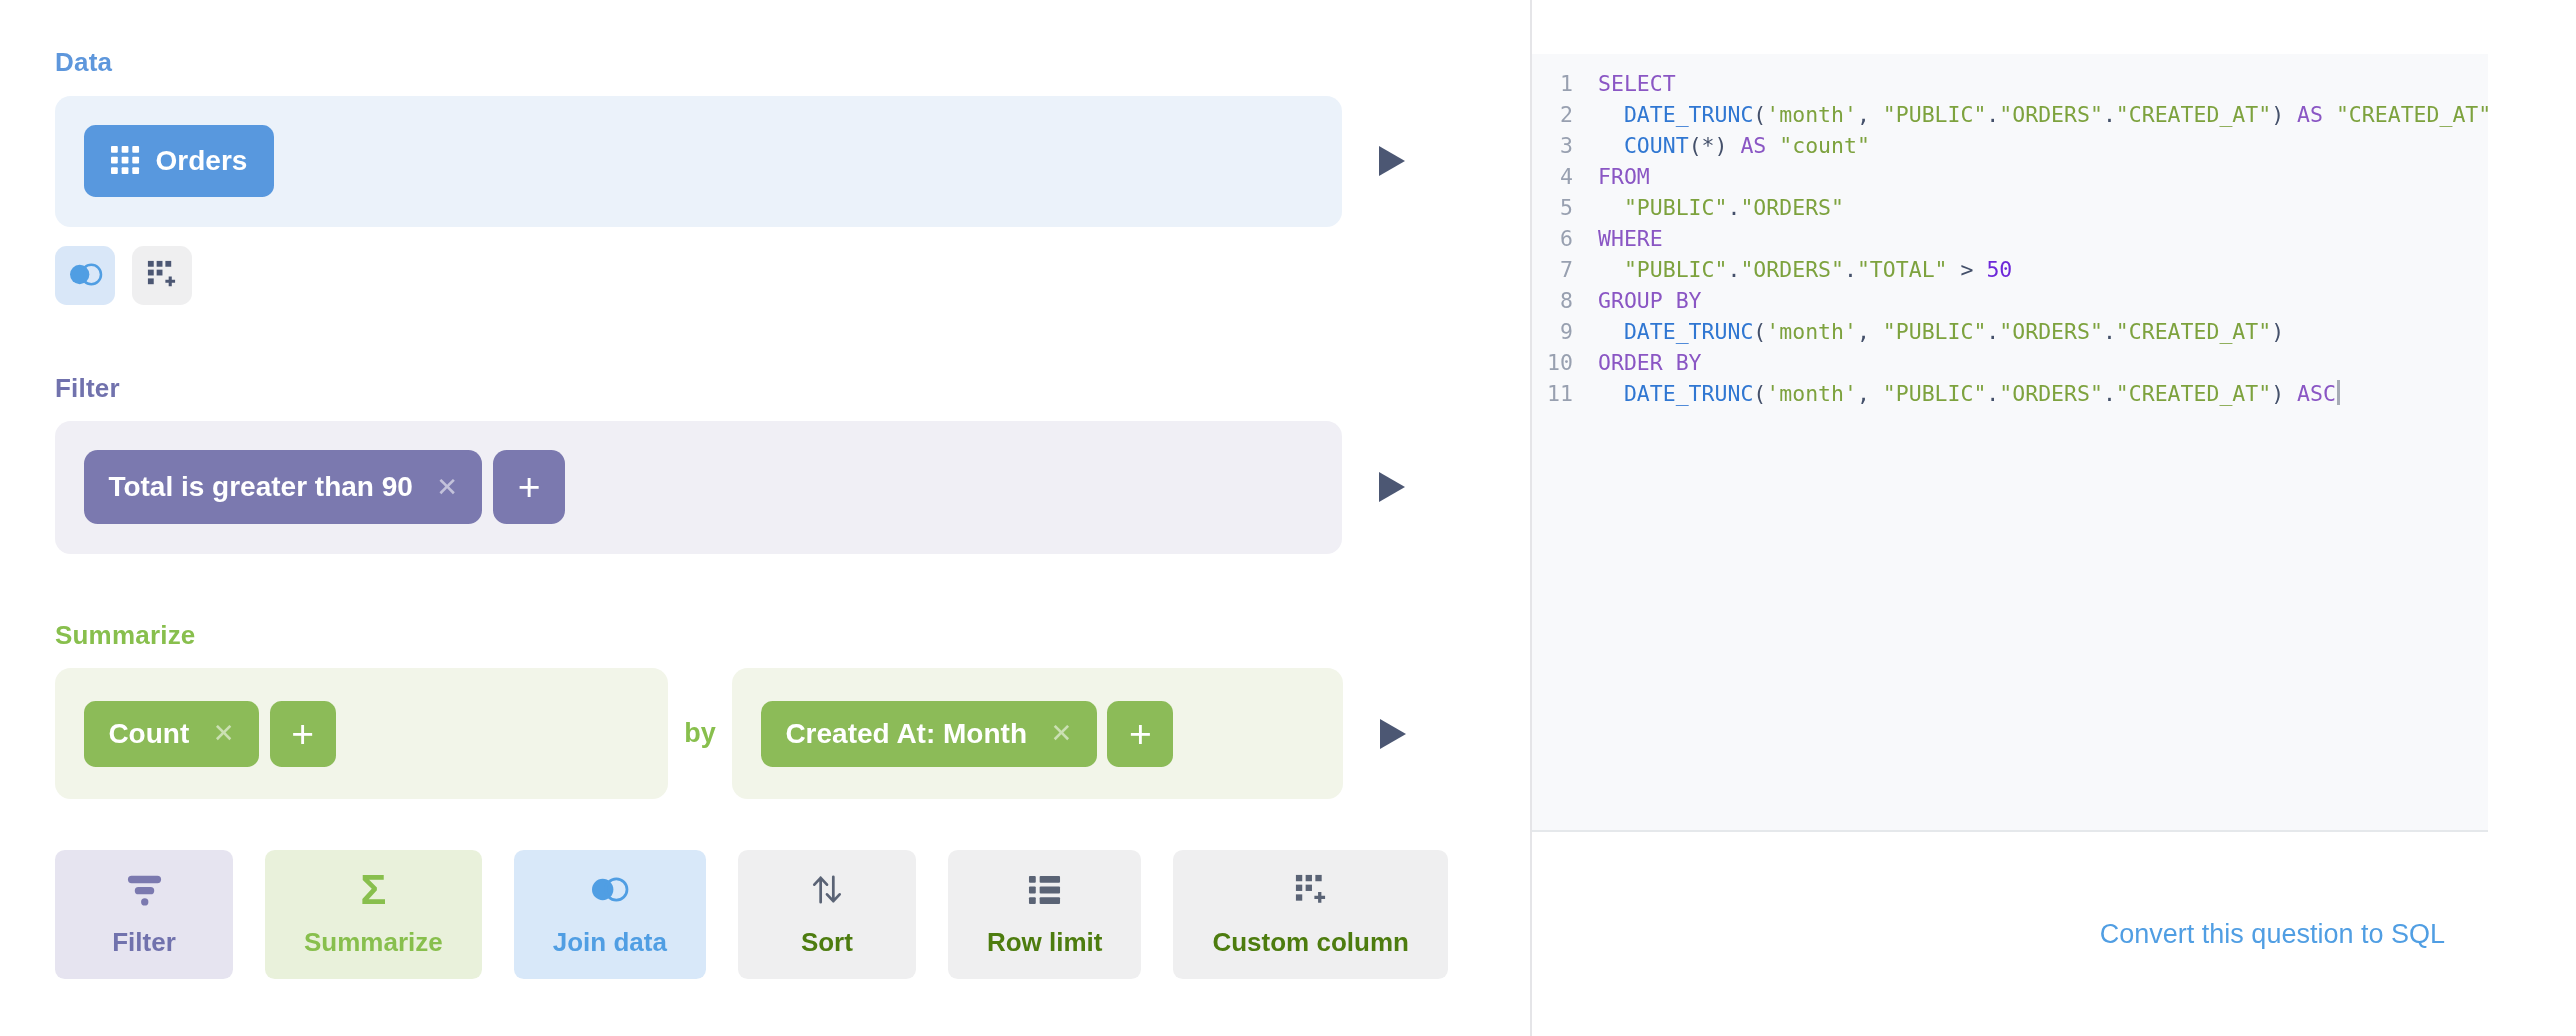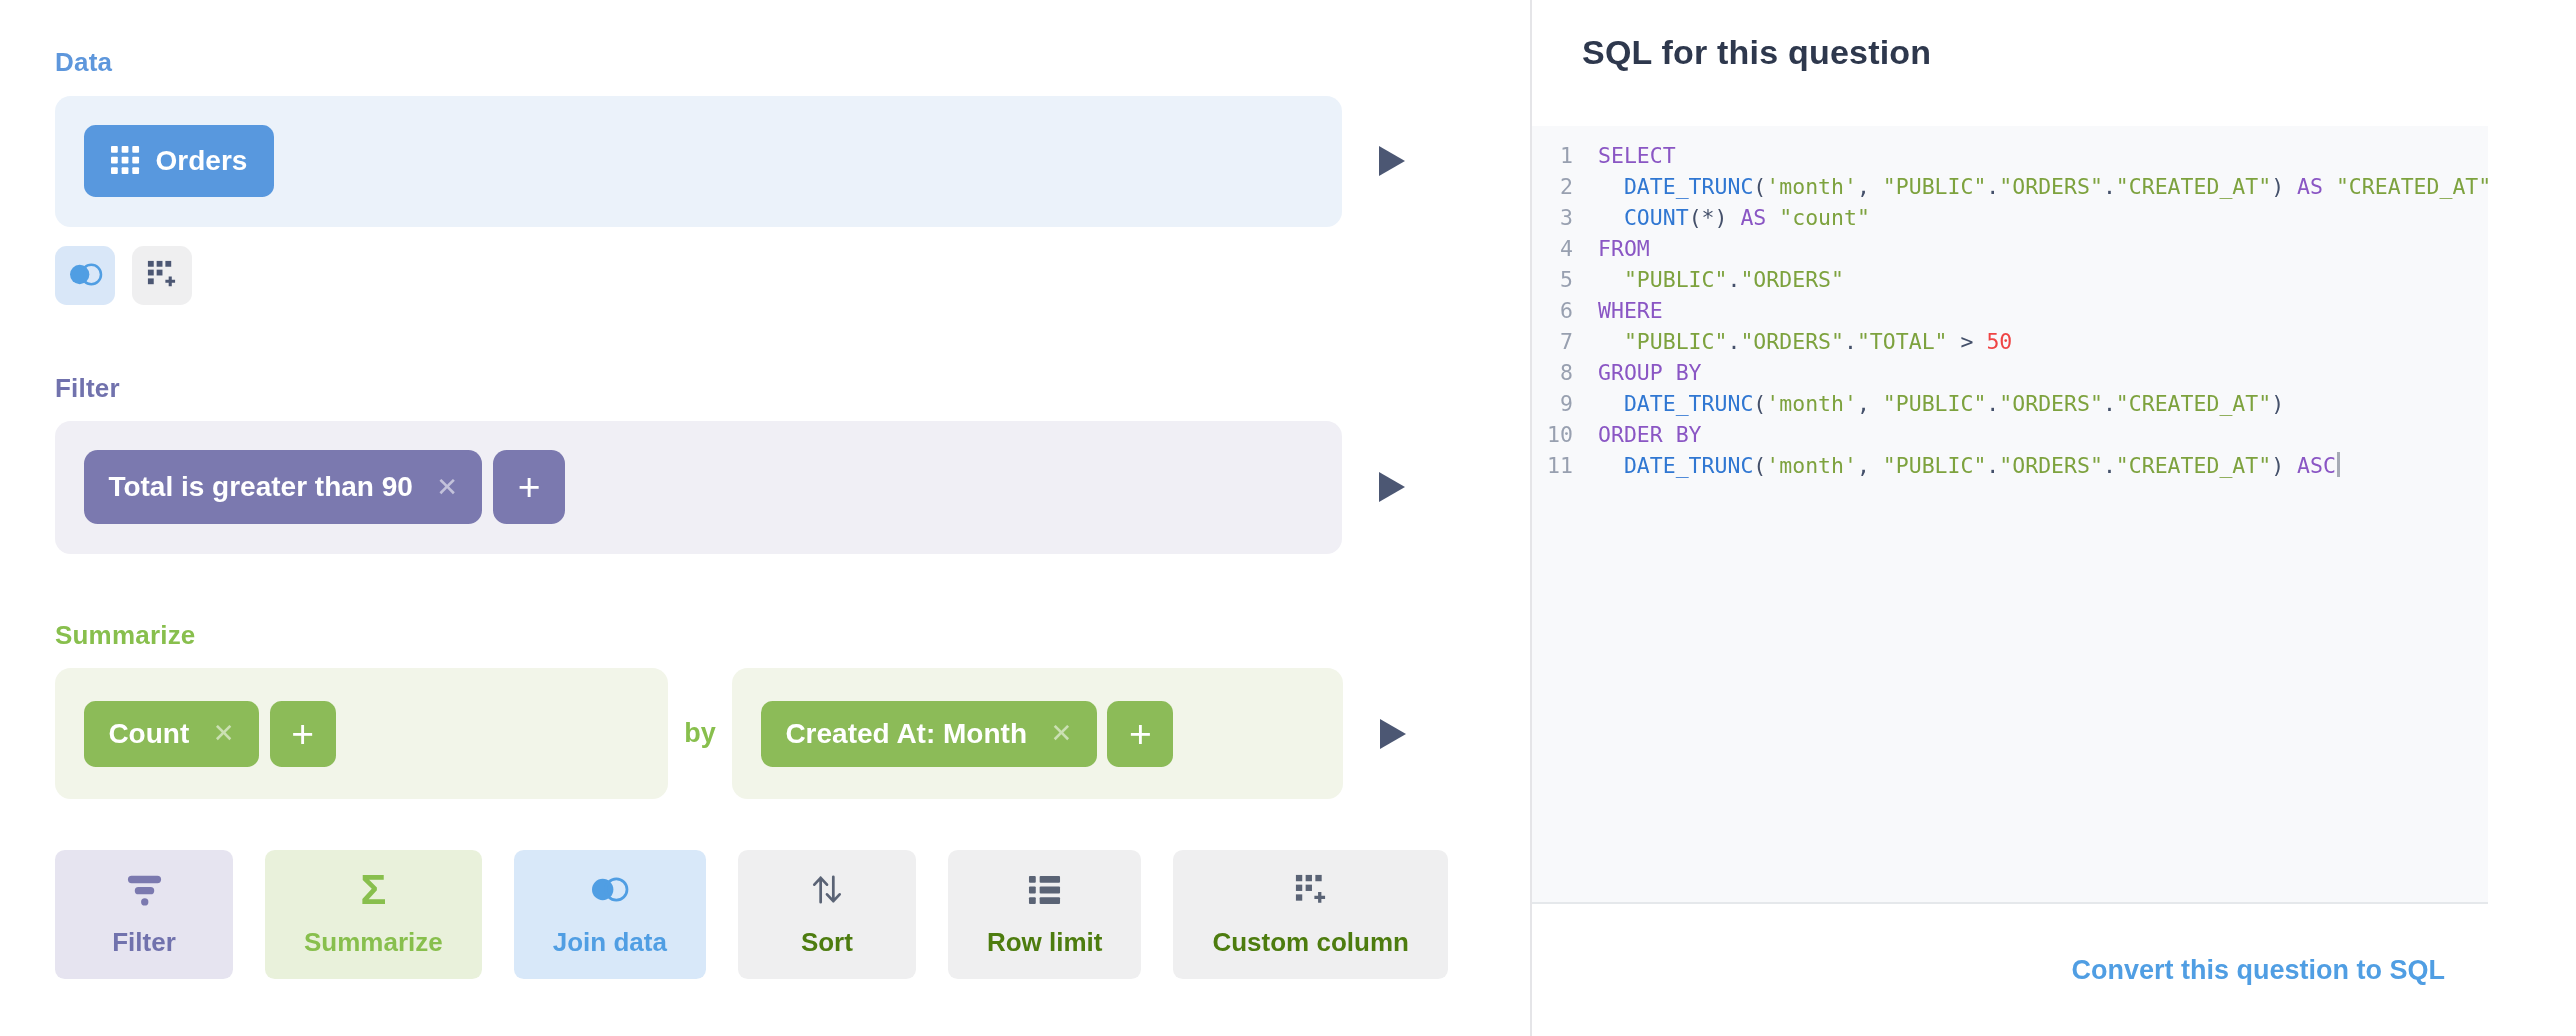--- a/index.html
+++ b/index.html
@@ -47,26 +47,26 @@
   
   .right{flex:1;min-width:0;display:flex;flex-direction:column;background:#fff;}
   .sql-title{margin:33px 0 0 50px;font-size:34px;line-height:39px;font-weight:700;color:#2E384D;letter-spacing:0.2px;}
   .code{margin-top:54px;height:778px;background:#F8F9FB;border-bottom:2px solid #E5E8EB;box-sizing:border-box;padding-top:13.7px;font-family:"DejaVu Sans Mono","Liberation Mono",monospace;font-size:21.5px;line-height:31px;overflow:hidden;}
   .code-line{display:flex;}
   .ln{width:41px;text-align:right;color:#98A0B0;flex:none;}
   .src{margin-left:25px;white-space:pre;color:#44506A;text-align:right;}
   .tk-kw{color:#8A56C4}
   .tk-fn{color:#3077D2}
   .tk-str{color:#7DA23E}
-  .tk-num{color:#ef4444}
+  .tk-num{color:#6d28d9}
   .tk-pun{color:#44506A}
   .tk-pln{color:#44506A}
   .caret{display:inline-block;width:2.9px;height:24.4px;background:#A6ABB5;vertical-align:-3.9px;margin-left:1px;}
   .sql-footer{flex:1;display:flex;align-items:center;justify-content:flex-end;padding-right:43px;}
-  .convert-link{color:#509EE3;font-size:27px;font-weight:700;text-decoration:none;cursor:pointer;}
+  .convert-link{color:#509EE3;font-size:27px;font-weight:400;text-decoration:none;cursor:pointer;}
 </style>
 </head>
 <body>
 
 <div class="app">
 
   <div class="left">
 
     <section class="sec-data">
       <h3 class="sec-label lbl-blue">Data</h3>
@@ -225,21 +225,20 @@
             <path d="M22 26 h11 M27.5 20.5 v11" stroke="#5A6375" stroke-width="3.4" fill="none"></path>
           </g>
             </svg>
         </span>
         <span>Custom column</span>
       </button>
     </div>
   </div>
 
   <div class="right">
-    <h2 class="sql-title">SQL for this question</h2>
     <div class="code">
       <div>
           <div class="code-line">
             <span class="ln">1</span>
             <span class="src"><span class="tk-kw">SELECT</span></span>
           </div>
           <div class="code-line">
             <span class="ln">2</span>
             <span class="src"><span class="tk-pln">  </span><span class="tk-fn">DATE_TRUNC</span><span class="tk-pun">(</span><span class="tk-str">'month'</span><span class="tk-pun">, </span><span class="tk-str">"PUBLIC"</span><span class="tk-pun">.</span><span class="tk-str">"ORDERS"</span><span class="tk-pun">.</span><span class="tk-str">"CREATED_AT"</span><span class="tk-pun">) </span><span class="tk-kw">AS</span><span class="tk-pln"> </span><span class="tk-str">"CREATED_AT"</span><span class="tk-pun">,</span></span>
           </div>

